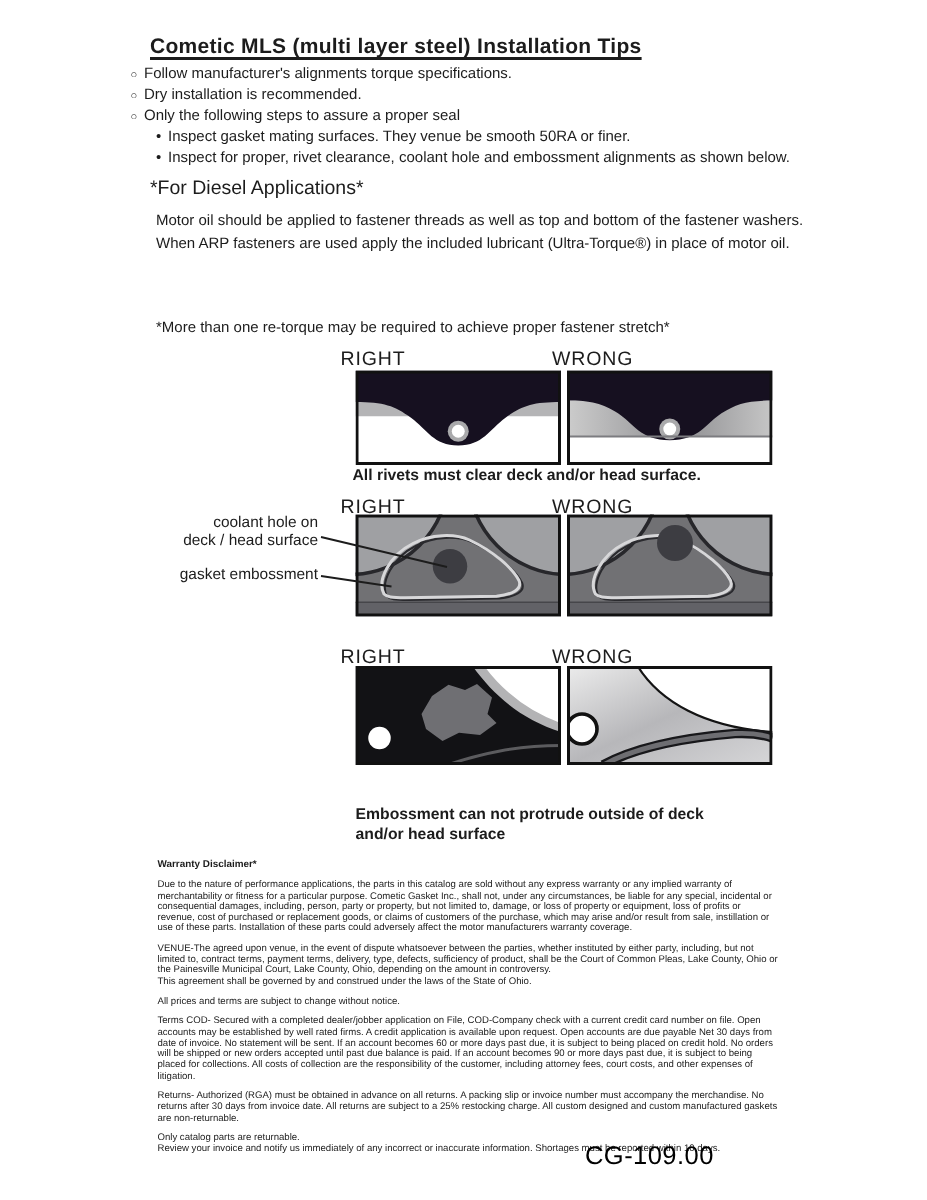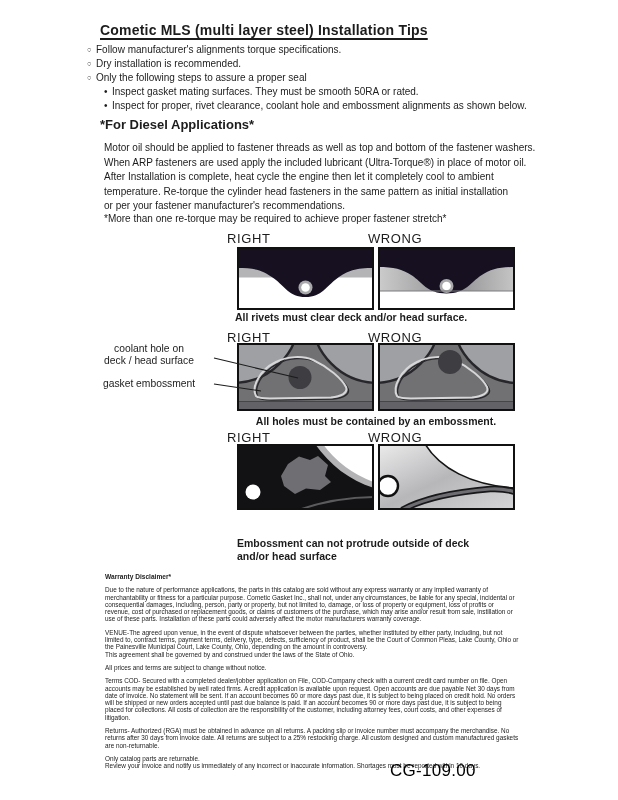--- a/index.html
+++ b/index.html
@@ -13,29 +13,29 @@
     font-size:14px; font-weight:bold; letter-spacing:0.2px;
     text-decoration:underline; text-decoration-thickness:1.5px; text-underline-offset:3px;
     margin:0;
   }
   .bullets { font-size:10px; line-height:14px; white-space:nowrap; }
   .bullet-row { display:flex; align-items:flex-start; }
   .bullet-row .marker { width:9px; font-size:7.5px; line-height:14px; flex:0 0 9px; }
   .bullet-row.sub { margin-left:17px; }
   .bullet-row.sub .marker { font-size:10px; width:8px; flex:0 0 8px; }
 
-  .heading2 { font-size:13px; font-weight:bold; margin:0; }
+  .heading2 { font-size:13px; font-weight:normal; margin:0; }
   .bodypara { font-size:10px; line-height:14.5px; white-space:pre-line; width:470px; margin:4px; }
 
   .dlabel { font-size:13px; letter-spacing:0.6px; width:137px; }
   .dbox { width:137px; height:63px; }
   .dbox svg { display:block; }
   .caption { font-size:10.5px; line-height:13px; white-space:pre-line;font-weight:bold; }
 
-  .annot { font-size:10.3px; line-height:11.5px; text-align:center; width:126px; white-space:pre-line; }
+  .annot { font-size:10.3px; line-height:11.5px; text-align:right; width:126px; white-space:pre-line; }
 
   .legal { width:415px; font-size:6.4px; line-height:7.3px; }
   .legal h3 { font-size:6.6px; margin:0 0 6px 0; }
   .legal p { margin:0 0 6px 0; white-space:pre-line; }
 
   .pagenum { font-size:17px; color:#000000; letter-spacing:0.3px; }
 </style>
 </head>
 <body>
 
@@ -51,34 +51,31 @@
     <div class="bullet-row">
       <span class="marker">○</span>
       <span>Dry installation is recommended.</span>
     </div>
     <div class="bullet-row">
       <span class="marker">○</span>
       <span>Only the following steps to assure a proper seal</span>
     </div>
     <div class="bullet-row sub">
       <span class="marker">•</span>
-      <span>Inspect gasket mating surfaces.  They must be smooth 50RA or rated.</span>
+      <span>Inspect gasket mating surfaces.  They venue be smooth 50RA or finer.</span>
     </div>
     <div class="bullet-row sub">
       <span class="marker">•</span>
       <span>Inspect for proper, rivet clearance, coolant hole and embossment alignments as shown below.</span>
     </div>
   </div>
 
   <h2 class="abs heading2" style="left:100px; top:117px;">*For Diesel Applications*</h2>
   <p class="abs bodypara" style="left:100px; top:137px;">Motor oil should be applied to fastener threads as well as top and bottom of the fastener washers.
 When ARP fasteners are used apply the included lubricant (Ultra-Torque®) in place of motor oil.</p>
-  <p class="abs bodypara" style="left:100px; top:166px;">After Installation is complete, heat cycle the engine then let it completely cool to ambient
-temperature. Re-torque the cylinder head fasteners in the same pattern as initial installation
-or per your fastener manufacturer's recommendations.</p>
   <p class="abs bodypara" style="left:100px; top:208px;">*More than one re-torque may be required to achieve proper fastener stretch*</p>
 
   <div class="abs dlabel" style="left:227px; top:231px;">RIGHT</div>
   <div class="abs dlabel" style="left:368px; top:231px;">WRONG</div>
 
   <div class="abs dbox" style="left:237px; top:247px;">
     <svg width="137" height="63" viewBox="0 0 137 63">
       <rect x="0" y="0" width="137" height="63" fill="#ffffff"></rect>
       <rect x="0" y="21" width="137" height="9.5" fill="#b4b4b6"></rect>
       <path d="M0,0 H137 V21 C118,21 111,23.5 100,31.5 C89,39.5 85,50 68.5,50 C52,50 48,39.5 37,31.5 C26,23.5 19,21 0,21 Z" fill="#161020"></path>
@@ -142,21 +139,20 @@
       <circle cx="72" cy="19" r="12" fill="#3d3d42"></circle>
       <rect x="1" y="1" width="135" height="66" fill="none" stroke="#111111" stroke-width="2"></rect>
     </svg>
   </div>
 
   <svg class="abs" style="left:210px; top:348px; z-index:5;" width="95" height="50" viewBox="0 0 95 50">
     <line x1="4" y1="10" x2="88" y2="30" stroke="#1c1c1c" stroke-width="1.2"></line>
     <line x1="4" y1="36" x2="51" y2="43" stroke="#1c1c1c" stroke-width="1.2"></line>
   </svg>
 
-  <div class="abs caption" style="left:237px; top:415px; width:278px; text-align:center;">All holes must be contained by an embossment.</div>
 
   <div class="abs dlabel" style="left:227px; top:430px;">RIGHT</div>
   <div class="abs dlabel" style="left:368px; top:430px;">WRONG</div>
 
   <div class="abs dbox" style="left:237px; top:444px; height:66px;">
     <svg width="137" height="66" viewBox="0 0 137 66">
       <rect x="0" y="0" width="137" height="66" fill="#ffffff"></rect>
       <path d="M77,-3 C92,20 112,36 140,45" fill="none" stroke="#b3b3b5" stroke-width="11"></path>
       <path d="M0,0 L78,0 C93,21 112,36 137,44 L137,66 L0,66 Z" fill="#121215"></path>
       <path d="M58,67 C84,58 108,53 137,53" fill="none" stroke="#5b5b5e" stroke-width="2"></path>

